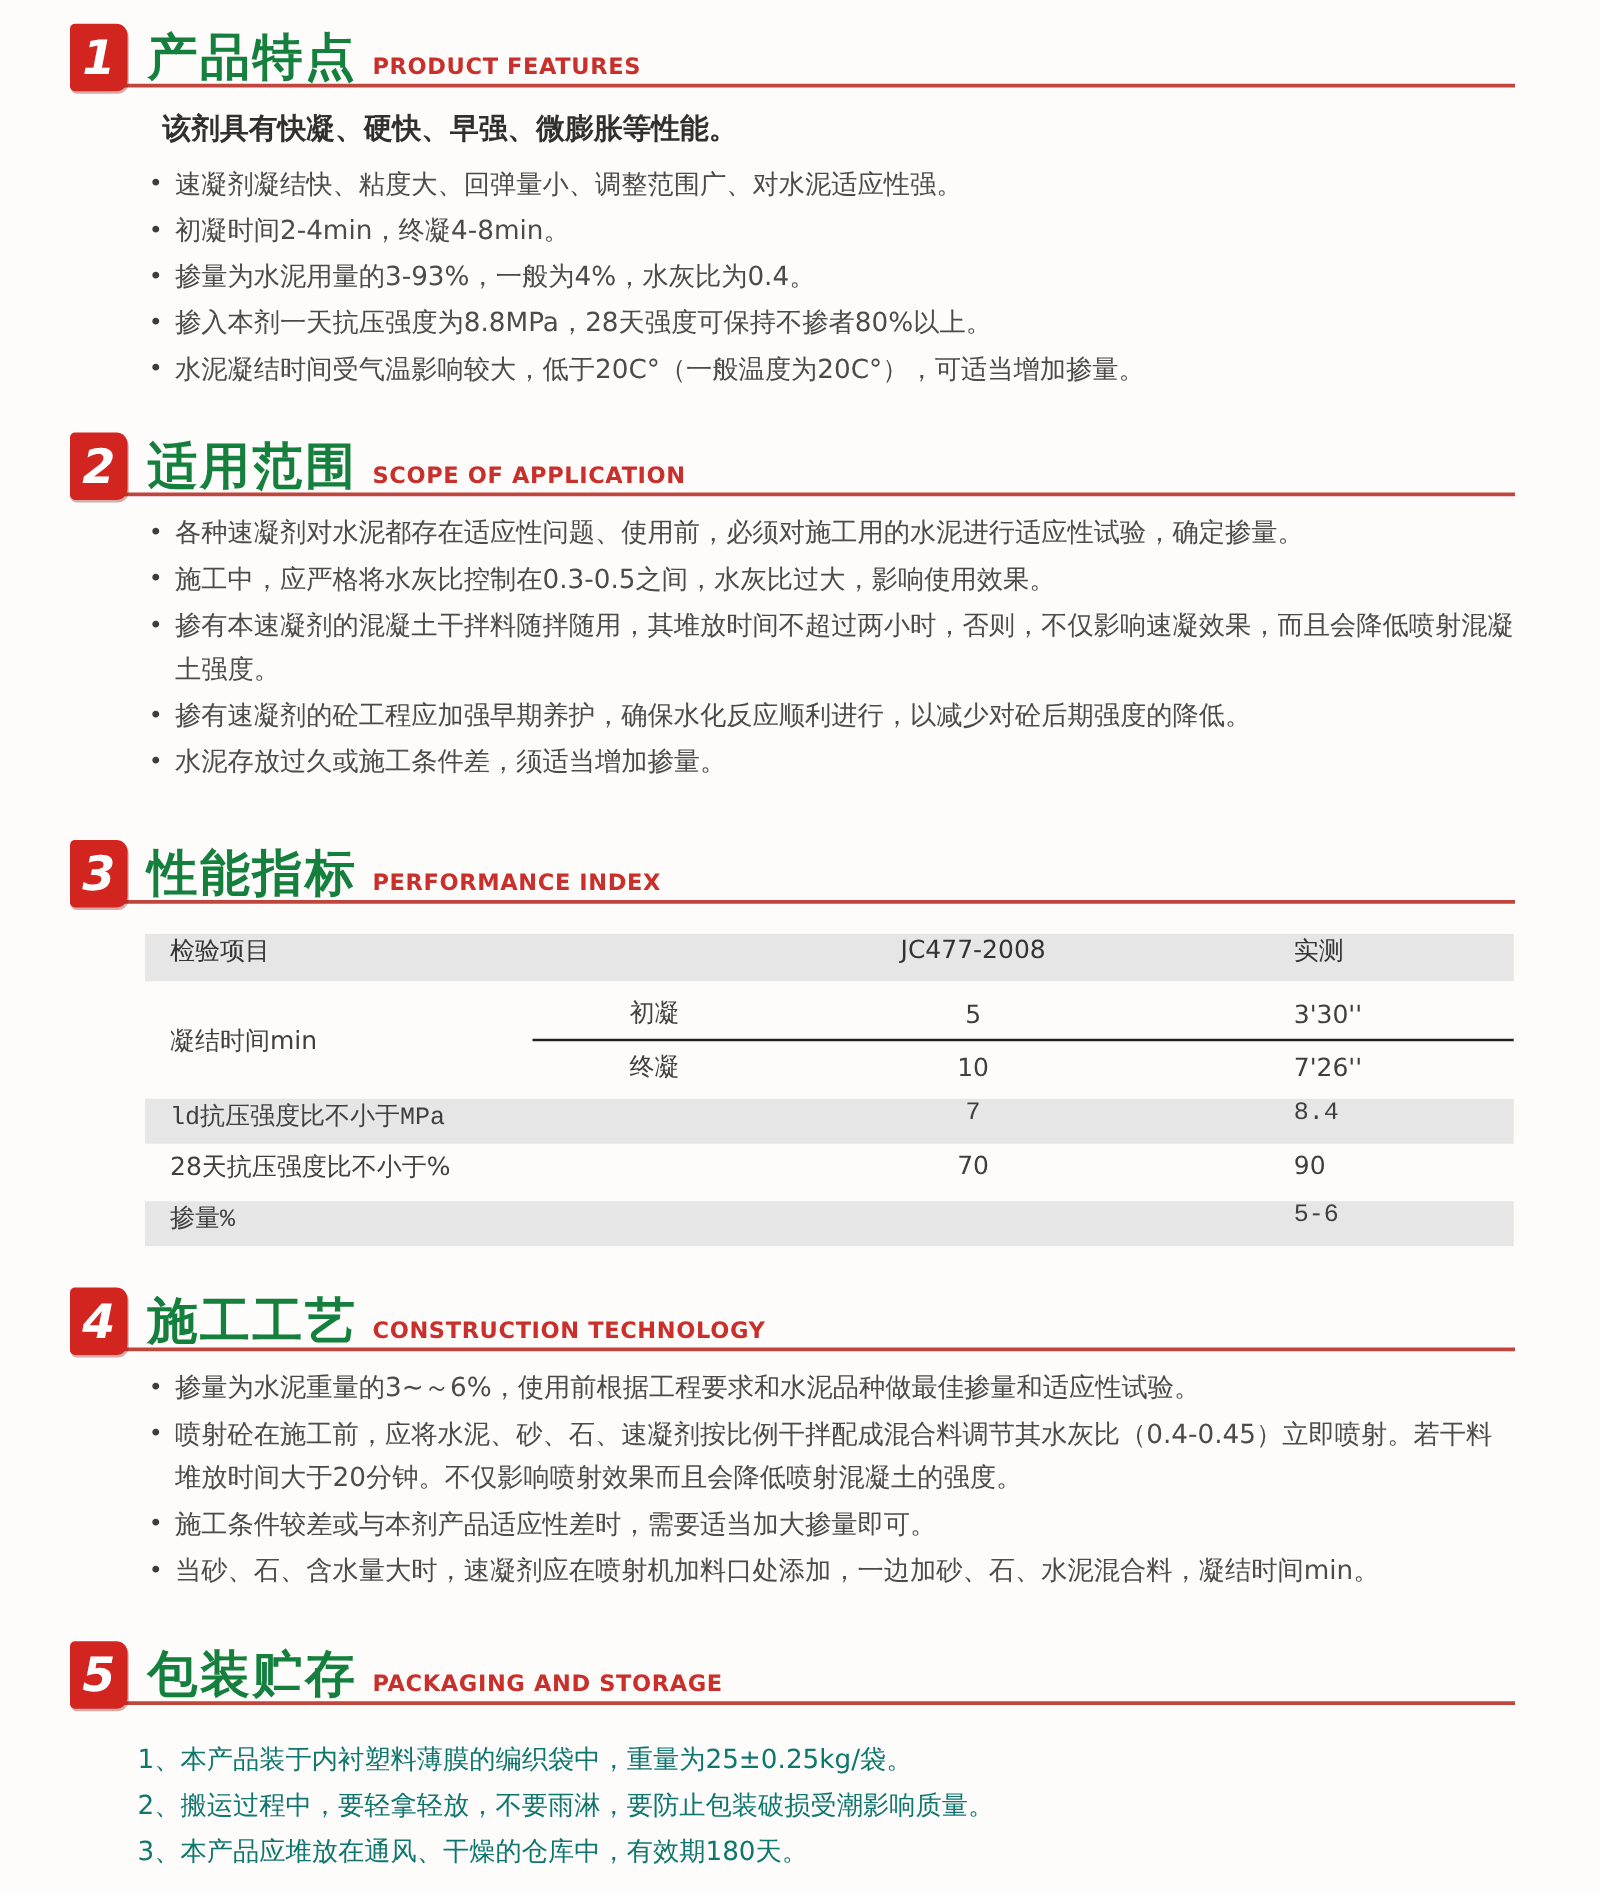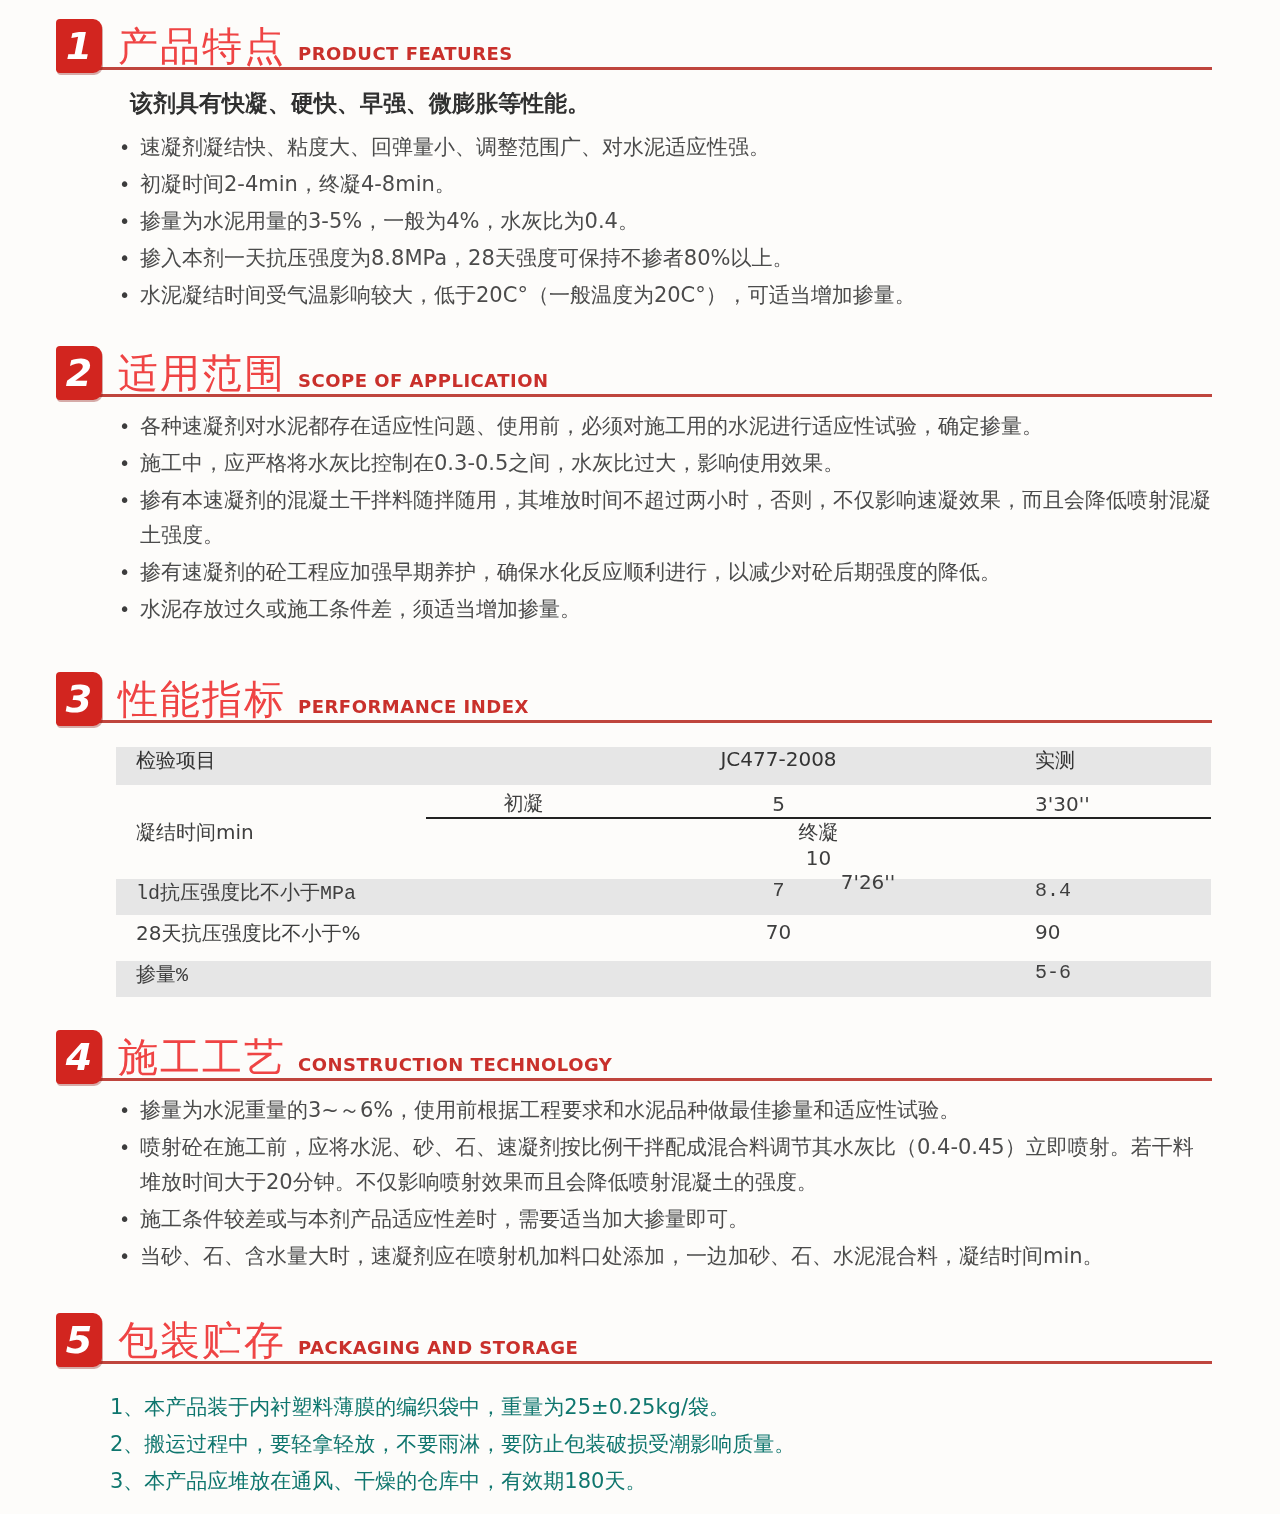--- a/index.html
+++ b/index.html
@@ -36,22 +36,22 @@
     display: flex;
     align-items: center;
     justify-content: center;
     border-radius: 4px 9px 9px 4px;
     margin-bottom: -6px;
     flex: 0 0 auto;
     box-shadow: 1px 2px 0 rgba(140,20,15,.35);
   }
   .title-zh {
     font-size: 40px;
-    font-weight: normal;
-    color: #ef4444;
+    font-weight: bold;
+    color: #15803d;
     margin: 0 0 0 16px;
     line-height: 1.05;
     letter-spacing: 2px;
     white-space: nowrap;
   }
   .title-en {
     font-size: 18px;
     font-weight: bold;
     color: #c9302b;
     margin: 0 0 3px 12px;
@@ -139,38 +139,38 @@
   .subrows {
     flex: 1;
     display: flex;
     flex-direction: column;
   }
   .subrow {
     display: flex;
     align-items: center;
     flex: 1;
   }
-  .subrow + .subrow { border-top: 2px solid #222222; flex-direction: column; }
+  .subrow + .subrow { border-top: 2px solid #222222; }
 </style>
 </head>
 <body>
 
 <div class="page">
 
   <section class="sec sec-1">
     <div class="sec-header">
       <div class="badge">1</div>
       <h2 class="title-zh">产品特点</h2>
       <span class="title-en">PRODUCT FEATURES</span>
     </div>
     <p class="intro">该剂具有快凝、硬快、早强、微膨胀等性能。</p>
     <ul class="bullets">
       <li>速凝剂凝结快、粘度大、回弹量小、调整范围广、对水泥适应性强。</li>
       <li>初凝时间2-4min，终凝4-8min。</li>
-      <li>掺量为水泥用量的3-5%，一般为4%，水灰比为0.4。</li>
+      <li>掺量为水泥用量的3-93%，一般为4%，水灰比为0.4。</li>
       <li>掺入本剂一天抗压强度为8.8MPa，28天强度可保持不掺者80%以上。</li>
       <li>水泥凝结时间受气温影响较大，低于20C°（一般温度为20C°），可适当增加掺量。</li>
     </ul>
   </section>
 
   <section class="sec sec-2">
     <div class="sec-header">
       <div class="badge">2</div>
       <h2 class="title-zh">适用范围</h2>
       <span class="title-en">SCOPE OF APPLICATION</span>

